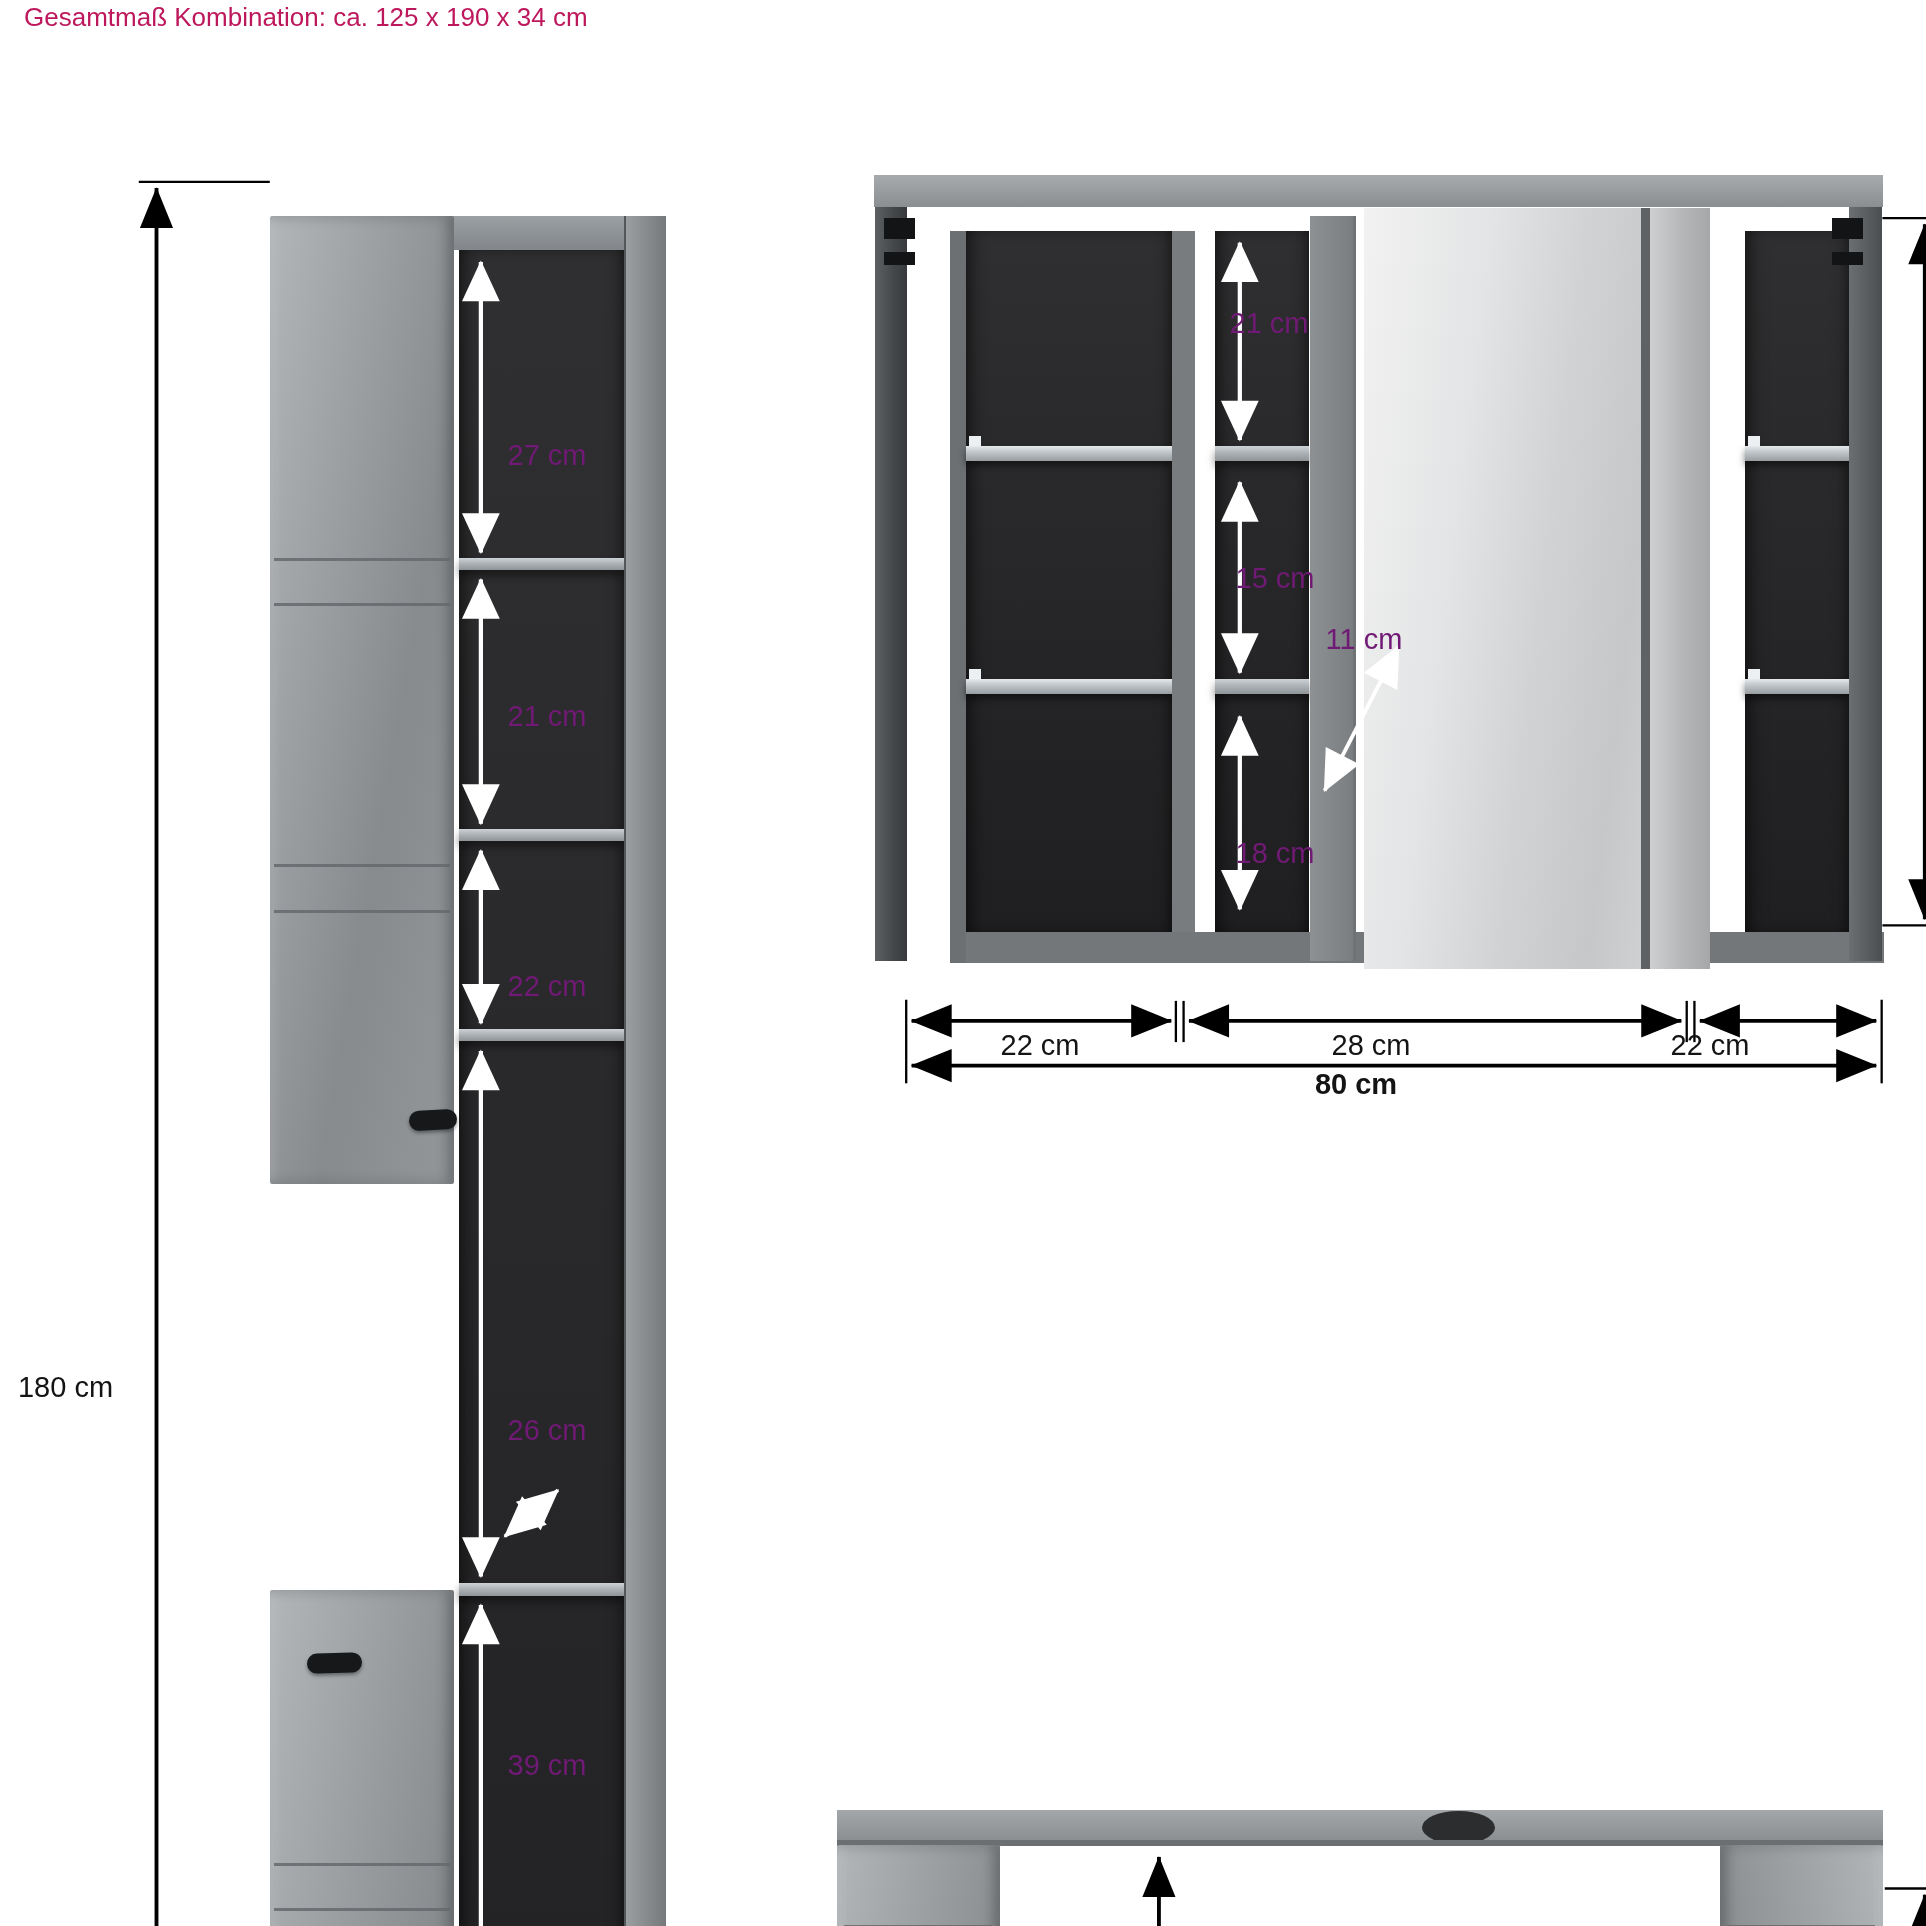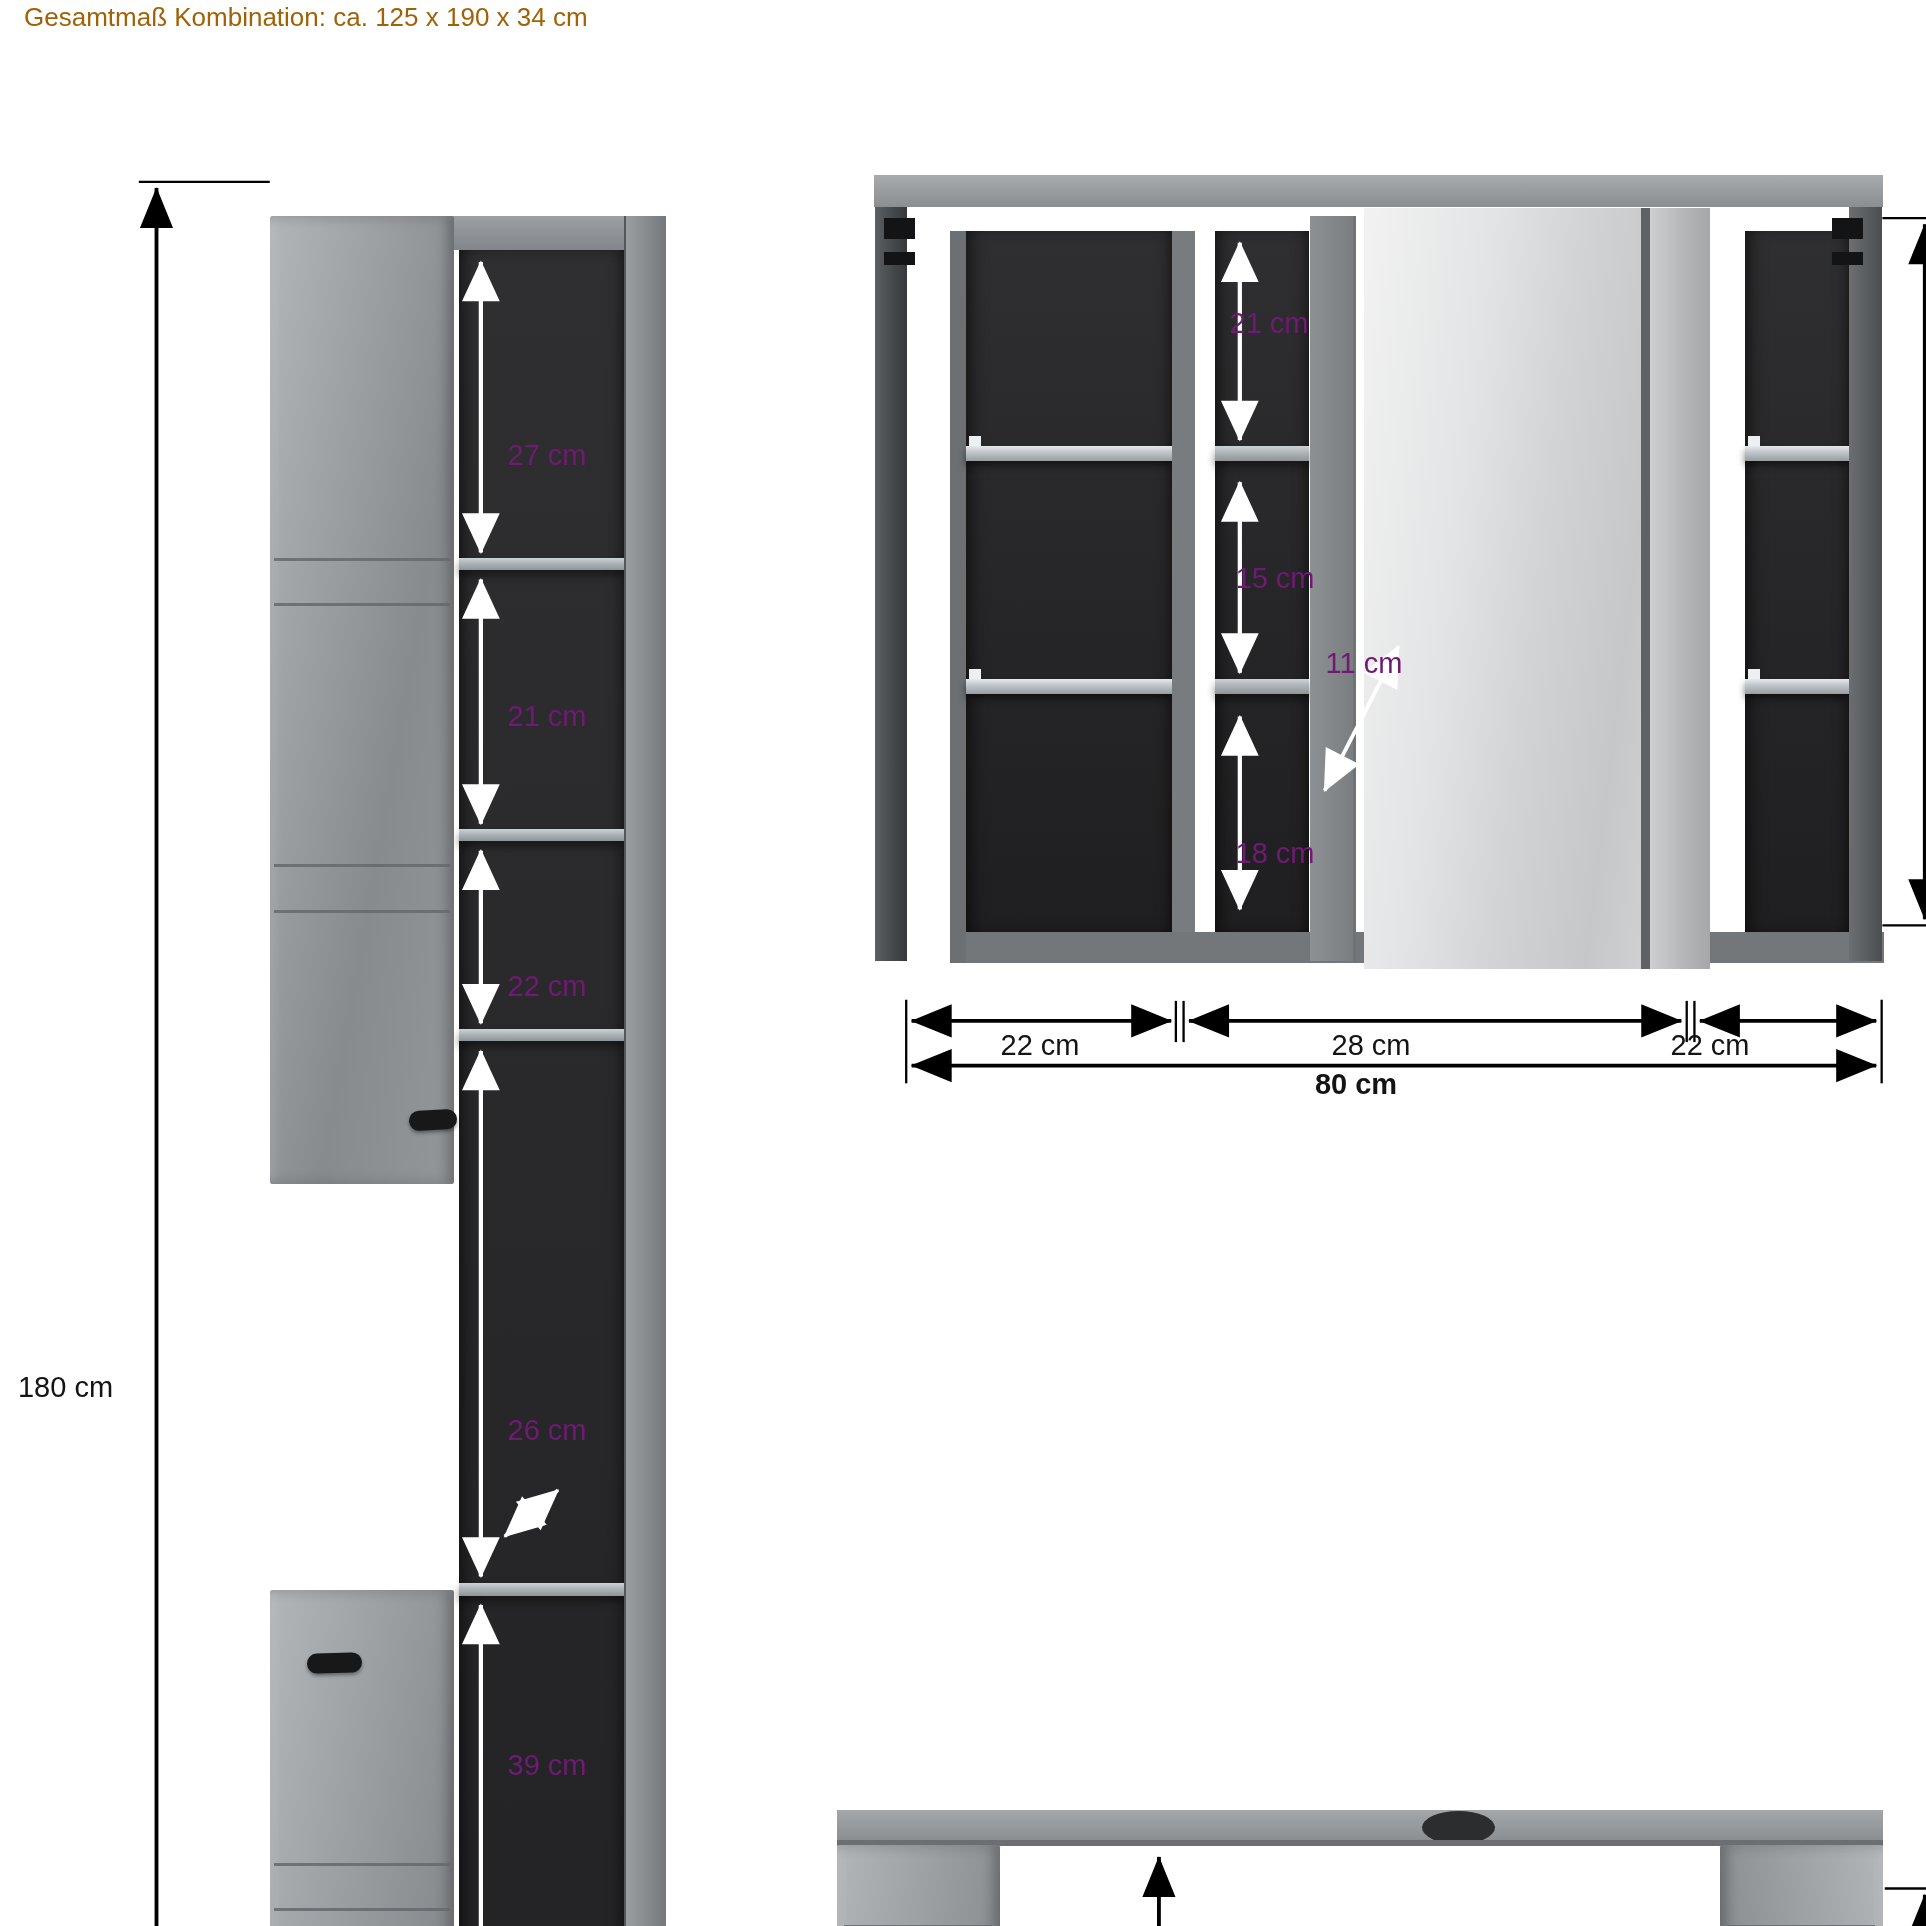--- a/index.html
+++ b/index.html
@@ -1,19 +1,19 @@
 <!DOCTYPE html>
 <html style="font-size:6.2px"><head>
 <meta charset="utf-8">
 <style>
   html,body{margin:0;padding:0;background:#ffffff;width:2032px;height:2790px;overflow:hidden;
             font-family:"Liberation Sans", sans-serif;}
   .abs{position:absolute;}
   .stage{position:absolute;left:0;top:0;width:2032px;height:2790px;}
-  .page-title{position:absolute;left:24px;top:2.3px;font-size:26px;color:#a16207;white-space:nowrap;letter-spacing:0px;}
+  .page-title{position:absolute;left:24px;top:2.3px;font-size:26px;color:#be185d;white-space:nowrap;letter-spacing:0px;}
   .dim-label{position:absolute;width:154px;height:42px;line-height:42px;font-size:29px;
              text-align:center;color:#141414;white-space:nowrap;}
   .dim-label.white{color:#701a75;}
   .interior{background:linear-gradient(180deg,#2f2f31 0%,#262628 55%,#1f1f21 100%);
             box-shadow:inset 11.6px 0 17.7px -8.5px rgba(0,0,0,.65), inset -9.2px 0 14px -7px rgba(0,0,0,.55);}
   .shelf{background:linear-gradient(180deg,#cdd2d6 0%,#aeb3b7 45%,#8f9498 100%);
          box-shadow:0 5.4px 8.5px rgba(0,0,0,.45);}
   .shelf-bright{background:linear-gradient(180deg,#e6eaed 0%,#c2c7cb 40%,#989da1 100%);
          box-shadow:0 4.6px 7.7px rgba(0,0,0,.5);}
   .door-gloss{background:linear-gradient(100deg,#b2b6b9 0%,#9da1a4 30%,#878b8e 62%,#93979a 100%);
@@ -182,21 +182,21 @@
   <div class="dim-label" style="left:0;top:1366px;width:131px;">180 cm</div>
   <div class="dim-label white" style="left:470px;top:386px;margin-top:48px;">27 cm</div>
   <div class="dim-label white" style="left:470px;top:695px;">21 cm</div>
   <div class="dim-label white" style="left:470px;top:965px;">22 cm</div>
   <div class="dim-label white" style="left:470px;top:1409px;">26 cm</div>
   <div class="dim-label white" style="left:470px;top:1744px;">39 cm</div>
 
   <div class="dim-label" style="left:1911px;top:586px;width:119px;">60 cm</div>
   <div class="dim-label white" style="left:1192px;top:302px;">21 cm</div>
   <div class="dim-label white" style="left:1198px;top:557px;">15 cm</div>
-  <div class="dim-label white" style="left:1287px;top:642px;">11 cm</div>
+  <div class="dim-label white" style="left:1287px;top:618px;">11 cm</div>
   <div class="dim-label white" style="left:1198px;top:832px;">18 cm</div>
   <div class="dim-label" style="left:963px;top:1024px;">22 cm</div>
   <div class="dim-label" style="left:1294px;top:1024px;">28 cm</div>
   <div class="dim-label" style="left:1633px;top:1024px;">22 cm</div>
   <div class="dim-label" style="left:1279px;top:1063px;font-weight:bold;">80 cm</div>
 
 </div>
 
 
 </body></html>

